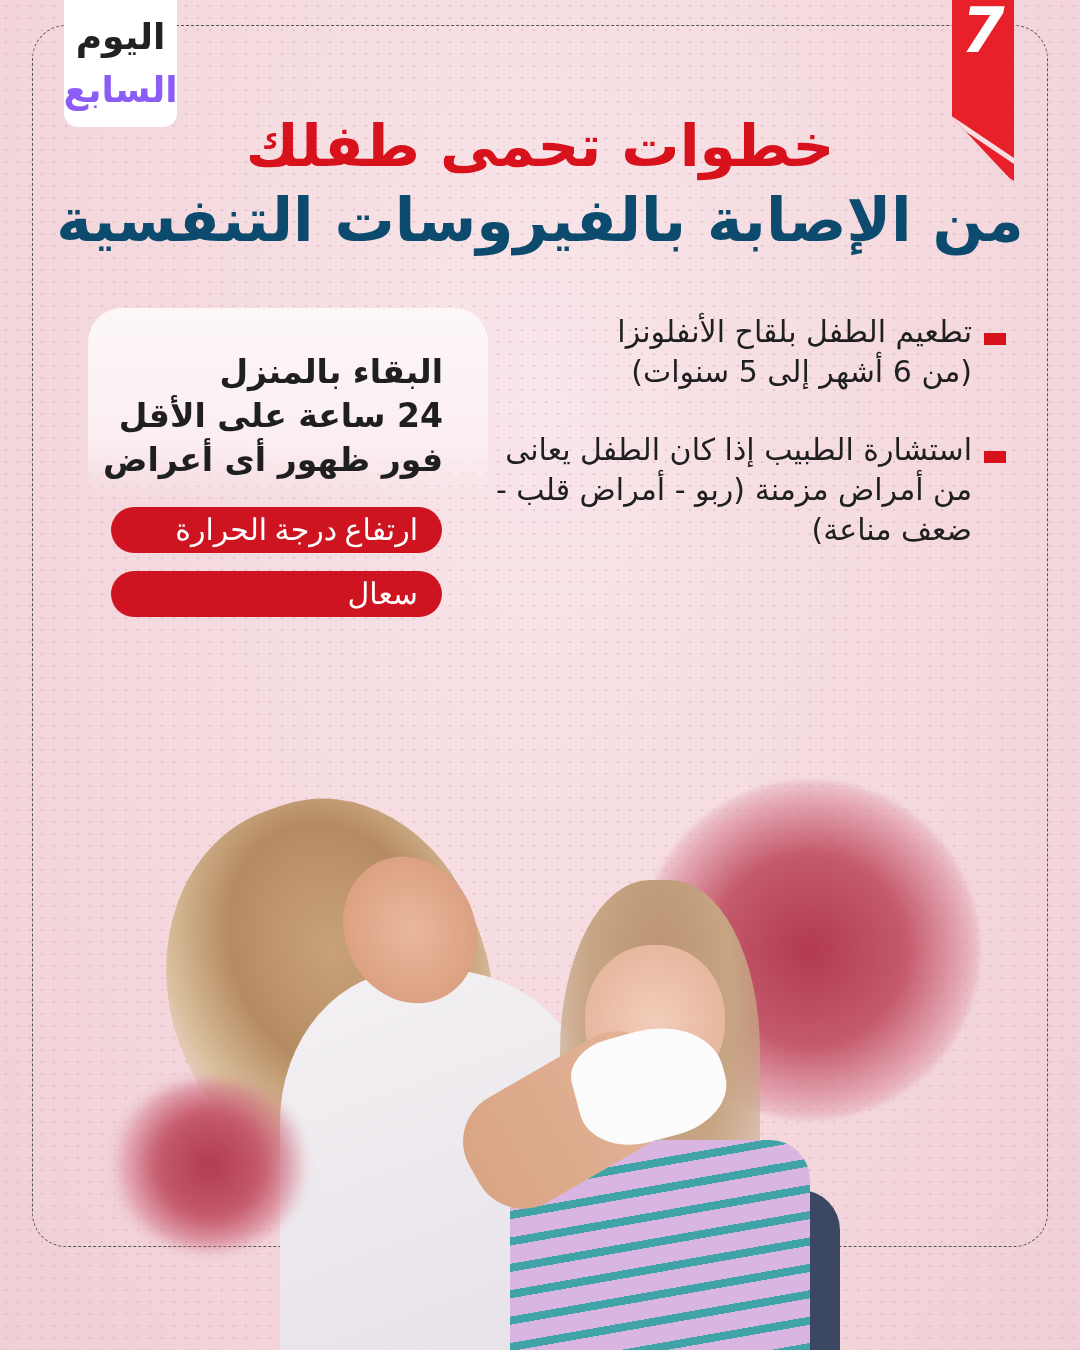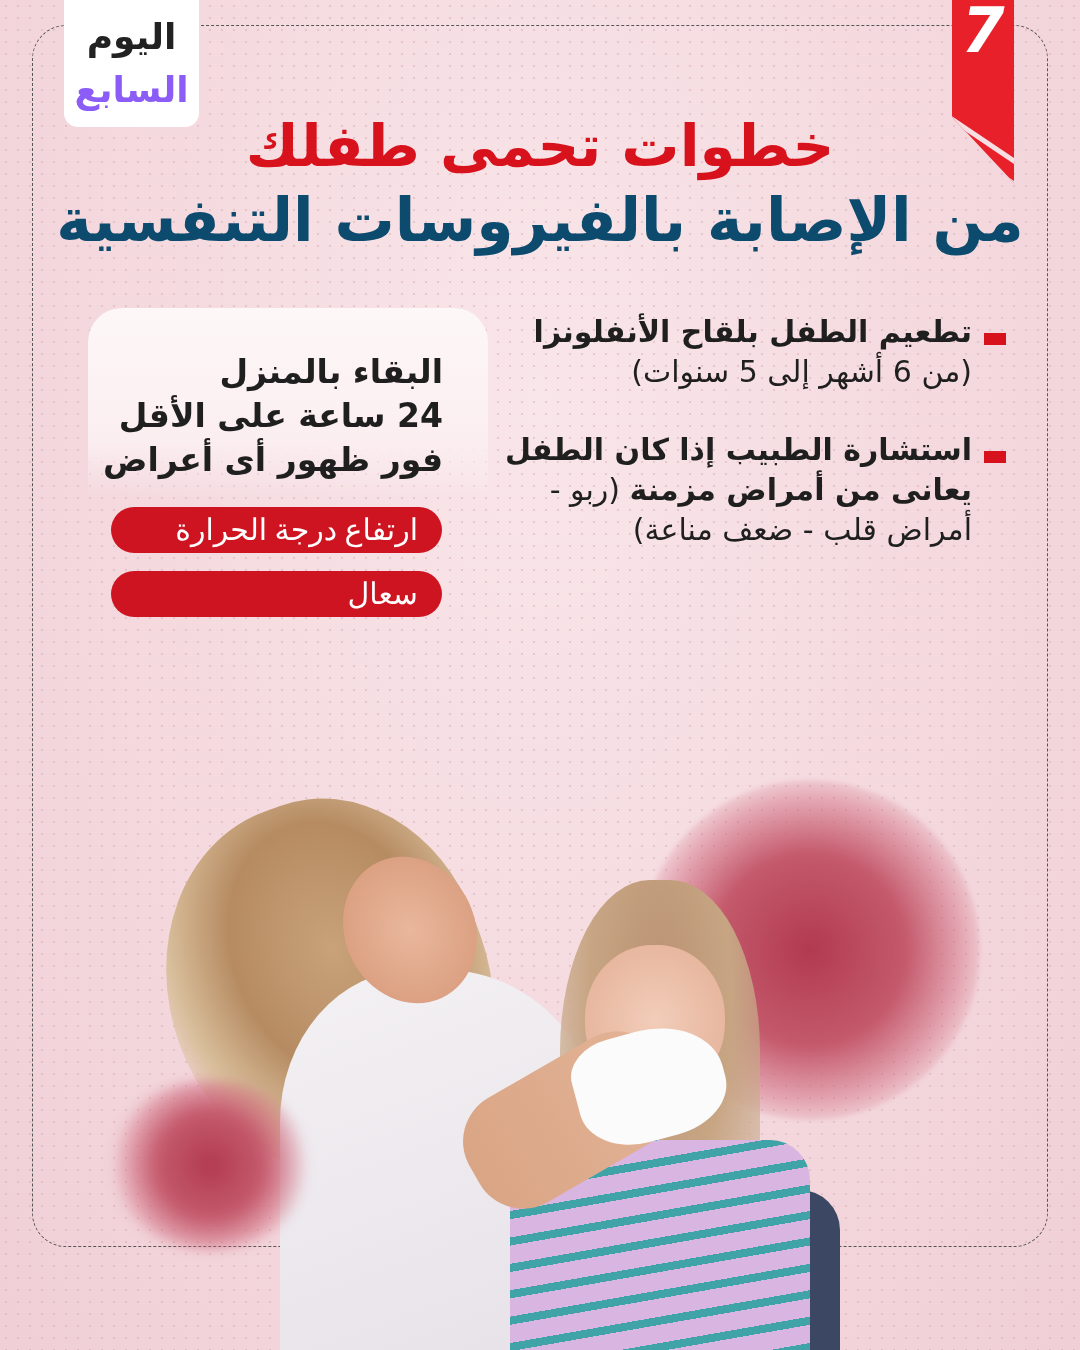--- a/index.html
+++ b/index.html
@@ -15,21 +15,21 @@
     background-image: radial-gradient(rgba(200,150,160,0.35) 1px, transparent 1.3px);
     background-size: 12px 12px;
     pointer-events: none;
   }
   .frame {
     position: absolute; left: 32px; top: 25px; width: 1016px; height: 1222px;
     border: 1.5px dashed #555; border-radius: 34px;
   }
   
   .logo {
-    position: absolute; left: 64px; top: 0; width: 135px; height: 127px;
+    position: absolute; left: 64px; top: 0; width: 113px; height: 127px;
     background: #fff; border-radius: 0 0 14px 14px;
     display: flex; flex-direction: column; align-items: center; justify-content: center;
     font-family: "DejaVu Sans", sans-serif; font-weight: bold; line-height: 1;
   }
   .logo .l1 { font-size: 36px; color: #222; direction: rtl; }
   .logo .l2 { font-size: 36px; color: #8b5cf6; direction: rtl; margin-top: 17px; }
   
   .ribbon {
     position: absolute; left: 952px; top: 0; width: 62px; height: 183px;
     background: #e8202a;
@@ -55,21 +55,21 @@
   .title.t2 { top: 185px; font-size: 60px; color: #0c4a6e; }
   
   .steps { position: absolute; right: 108px; top: 312px; width: 480px; direction: rtl; }
   .step { position: relative; margin-bottom: 38px; }
   .step .bullet {
     position: absolute; right: -34px; top: 21px; width: 22px; height: 12px; background: #d8121c;
   }
   .step .txt {
     font-size: 30px; line-height: 40px; color: #1f1f1f; text-align: right;
   }
-  .step .txt b { font-weight: bold; }
+  .step .txt b { font-weight: normal; }
   .step .txt .light { font-weight: normal; }
   
   .card {
     position: absolute; left: 88px; top: 308px; width: 400px; height: 190px;
     background: linear-gradient(to bottom, #fdf7f8 0%, #fbeef1 70%, rgba(251,238,241,0) 100%);
     border-radius: 34px 34px 0 0;
   }
   .card .ctext {
     position: absolute; right: 45px; top: 42px; width: 340px; direction: rtl; text-align: right;
     font-size: 33px; font-weight: bold; line-height: 44px; color: #1f1f1f;

